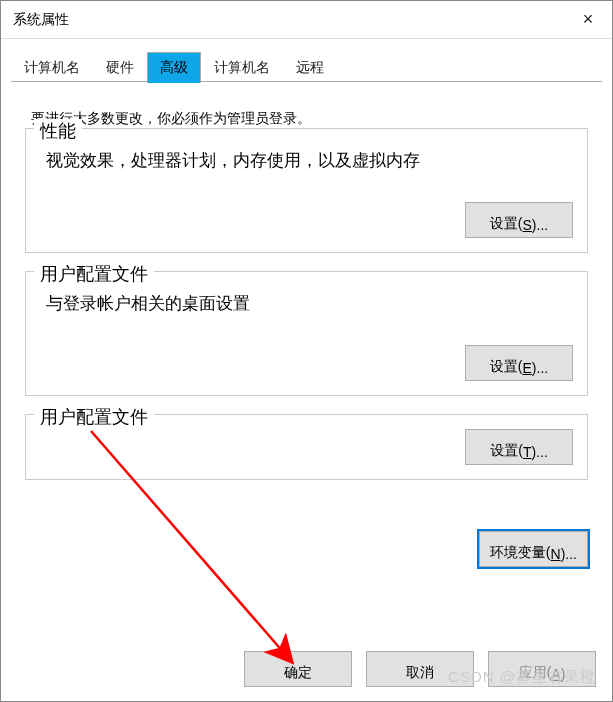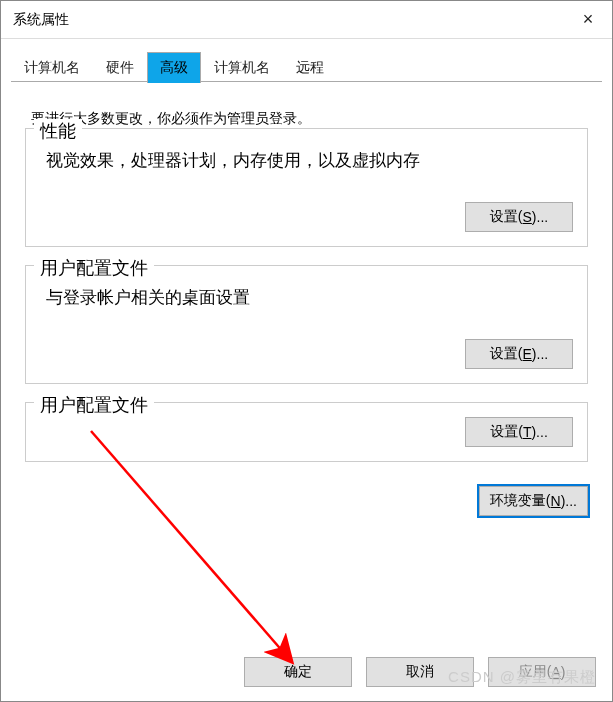--- a/index.html
+++ b/index.html
@@ -31,24 +31,24 @@
   .note { font-size: 14px; margin: 10px 6px 0 6px; }
   .group {
     border: 1px solid #ccc; padding: 14px 14px 14px 14px; margin-bottom: 18px; position: relative;
   }
   .group-title {
     position: absolute; top: -10px; left: 8px; background: #fff; padding: 0 6px; font-size: 18px;
   }
   .group-desc { font-size: 17px; margin: 6px 0 30px 6px; }
   .btn-row { display: flex; justify-content: flex-end; }
   .btn {
-    min-width: 108px; height: 30px; background: #e1e1e1; border: 1px solid #adadad;
-    font-size: 14px; display: flex; align-items: center; justify-content: center; padding: 4px 10px;
+    min-width: 108px; height: 36px; background: #e1e1e1; border: 1px solid #adadad;
+    font-size: 14px; display: flex; align-items: flex-end; justify-content: center; padding: 4px 10px;
   }
-  .btn.highlight { outline: 2px solid #0078d7; }
+  .btn.highlight { outline: 2px solid #0078d7; margin-top: 27px; }
   .footer {
     display: flex; justify-content: flex-end; gap: 14px; padding: 8px 16px 14px 0;
   }
   .btn.disabled { color: #888; }
   .env-row { display: flex; justify-content: flex-end; padding: 6px 0 6px 0; }
   .arrow-layer { position: absolute; left:0; top:0; pointer-events:none; }
   .watermark {
     position: absolute; right: 16px; bottom: 14px; font-size: 15px; color: #ccc;
     letter-spacing: 1px; pointer-events: none;
   }

